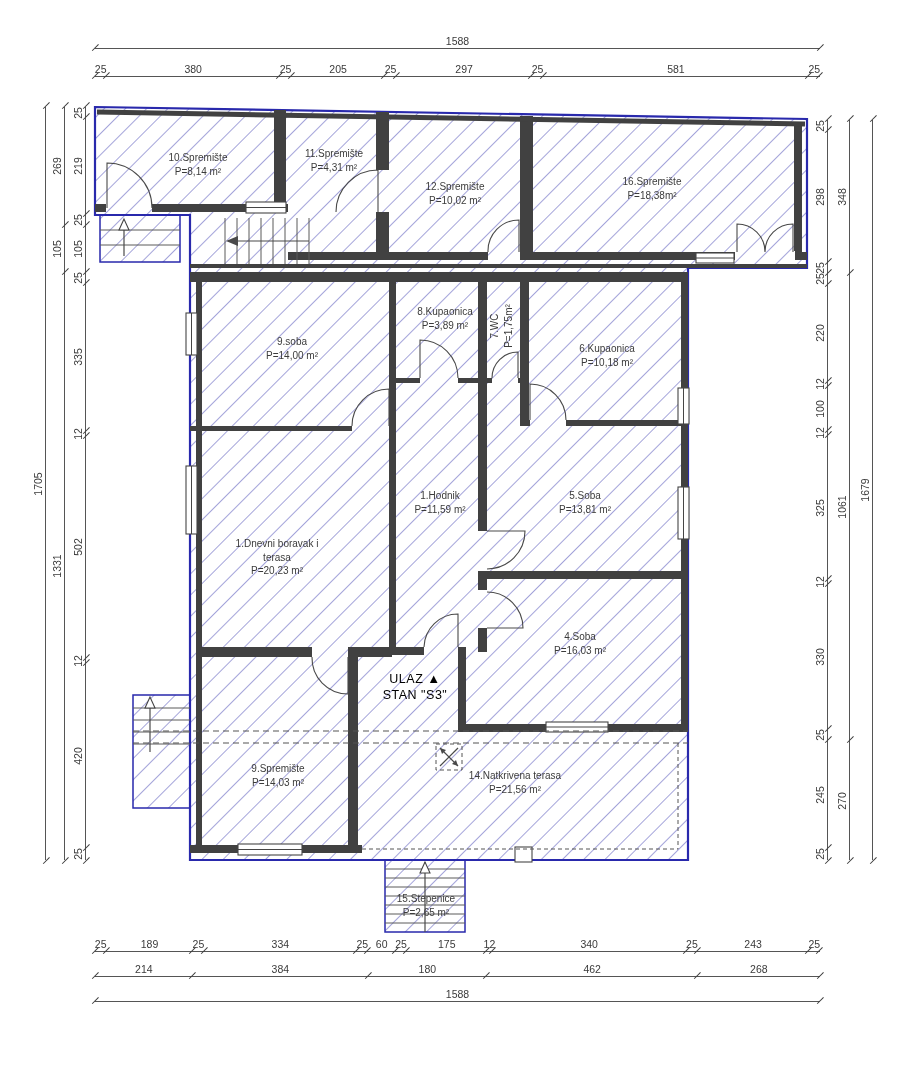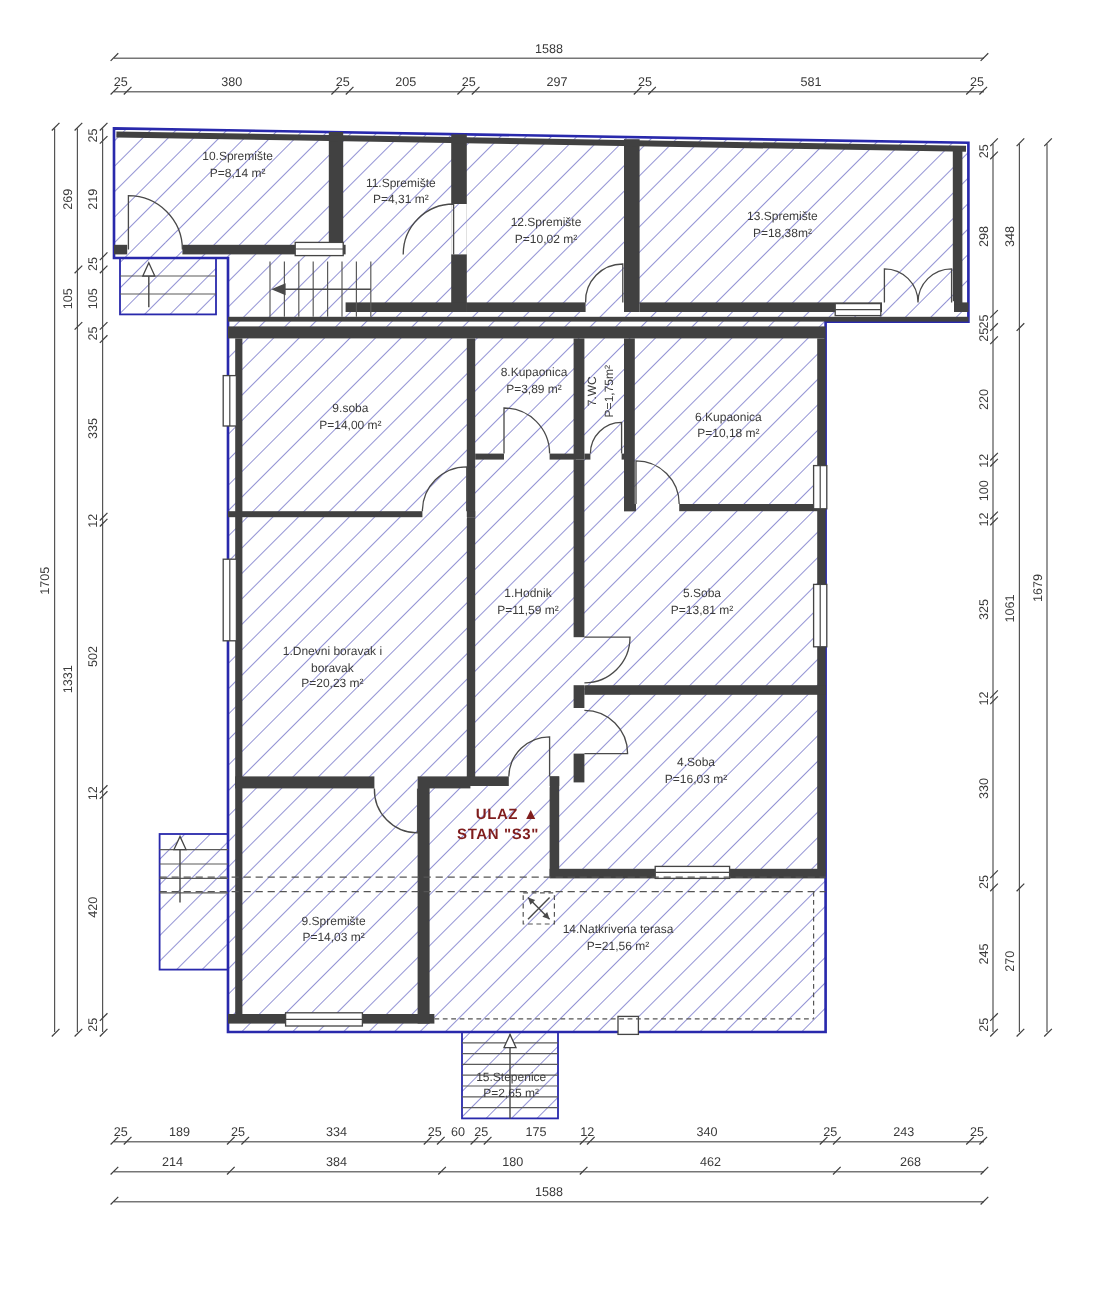--- a/index.html
+++ b/index.html
@@ -25,22 +25,22 @@
   .dash{stroke:#555;stroke-width:1.1;fill:none;stroke-dasharray:6 4;}
   .dash2{stroke:#555;stroke-width:1;fill:none;stroke-dasharray:4 3;}
   .arr{stroke:#4a4a4a;stroke-width:1.2;fill:none;}
   .arrhead{fill:#4a4a4a;stroke:none;}
   .tri{fill:#ffffff;stroke:#454545;stroke-width:1.1;}
 
   .room-label{position:absolute;transform:translate(-50%,-50%);text-align:center;
     font-size:10px;line-height:1.35;color:#3b3b3b;white-space:nowrap;display:flex;
     flex-direction:column;align-items:center;}
   .room-label.vert{transform:translate(-50%,-50%) rotate(-90deg);}
-  .ulaz{position:absolute;transform:translate(-50%,-50%);text-align:right;
-    font-size:12.5px;font-weight:bold;color:#7f1d1d;line-height:1.25;letter-spacing:.5px;
+  .ulaz{position:absolute;transform:translate(-50%,-50%);text-align:center;
+    font-size:12.5px;font-weight:normal;color:#000000;line-height:1.25;letter-spacing:.5px;
     white-space:nowrap;}
   .ulaz .mark{font-size:13px;}
 
   .dim-h,.dim-v{position:absolute;display:flex;}
   .dim-h{height:0;}
   .dim-v{width:0;flex-direction:column;}
   .seg{position:relative;min-width:0;min-height:0;}
   .dim-h .seg{border-top:1.2px solid var(--c-thin);}
   .dim-v .seg{border-left:1.2px solid var(--c-thin);}
   .dim-h .seg::before, .dim-h .seg::after,
@@ -217,34 +217,34 @@
 
     <g>
       <rect x="436" y="744" width="26" height="26" class="dash2" fill="none"></rect>
       <line class="arr" x1="440" y1="748" x2="458" y2="766"></line>
       <line class="arr" x1="458" y1="748" x2="440" y2="766"></line>
       <polygon class="arrhead" points="440,748 446,750 442,754"></polygon>
       <polygon class="arrhead" points="458,766 452,764 456,760"></polygon>
     </g>
   </svg>
 
-  <div class="room-label" style="left:198px;top:138px">
+  <div class="room-label" style="left:198px;top:164px">
     <span>10.Spremište</span>
       <span>P=8,14 m²</span>
   </div>
   <div class="room-label" style="left:334px;top:160px">
     <span>11.Spremište</span>
       <span>P=4,31 m²</span>
   </div>
   <div class="room-label" style="left:455px;top:193px">
     <span>12.Spremište</span>
       <span>P=10,02 m²</span>
   </div>
   <div class="room-label" style="left:652px;top:188px">
-    <span>13.Spremište</span>
+    <span>16.Spremište</span>
       <span>P=18,38m²</span>
   </div>
   <div class="room-label" style="left:292px;top:348px">
     <span>9.soba</span>
       <span>P=14,00 m²</span>
   </div>
   <div class="room-label" style="left:445px;top:318px">
     <span>8.Kupaonica</span>
       <span>P=3,89 m²</span>
   </div>
@@ -259,21 +259,21 @@
   <div class="room-label" style="left:440px;top:502px">
     <span>1.Hodnik</span>
       <span>P=11,59 m²</span>
   </div>
   <div class="room-label" style="left:585px;top:502px">
     <span>5.Soba</span>
       <span>P=13,81 m²</span>
   </div>
   <div class="room-label" style="left:277px;top:557px">
     <span>1.Dnevni boravak i</span>
-      <span>boravak</span>
+      <span>terasa</span>
       <span>P=20,23 m²</span>
   </div>
   <div class="room-label" style="left:580px;top:643px">
     <span>4.Soba</span>
       <span>P=16,03 m²</span>
   </div>
   <div class="room-label" style="left:278px;top:775px">
     <span>9.Spremište</span>
       <span>P=14,03 m²</span>
   </div>

